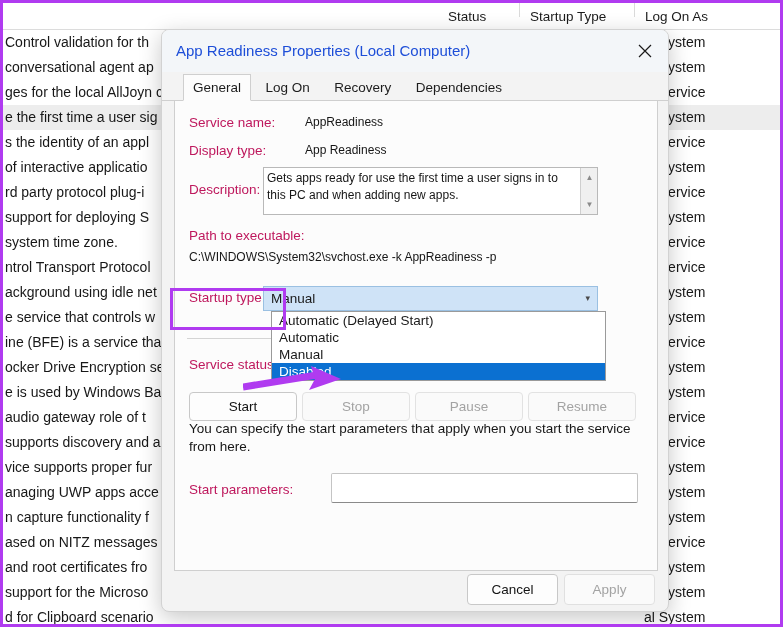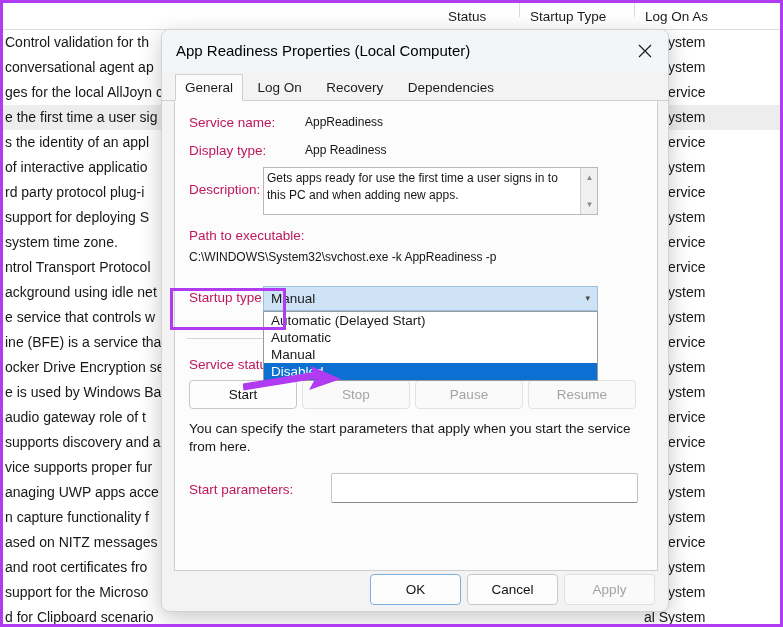--- a/index.html
+++ b/index.html
@@ -98,21 +98,21 @@
   }
   .titlebar {
     position: relative;
     height: 42px;
     background: #f3f6f9;
   }
   .title-text {
     position: absolute;
     left: 14px; top: 0; height: 42px; line-height: 42px;
     font-size: 15px;
-    color: #000000;
+    color: #1d4ed8;
   }
   .close-btn {
     position: absolute;
     right: 0; top: 0;
     width: 46px; height: 42px;
     display: flex; align-items: center; justify-content: center;
     color: #1a1a1a;
     font-size: 17px;
     cursor: default;
   }
@@ -138,20 +138,21 @@
     border-bottom: none;
     position: relative;
     top: 0;
     cursor: default;
   }
   .tab.active {
     background: #fcfcfc;
     border-color: #cfcfcf;
     border-bottom: 1px solid #fcfcfc;
     z-index: 2;
+    margin-left: 8px;
   }
 
   
   .panel {
     position: absolute;
     left: 12px; top: 71px;
     width: 484px; height: 470px;
     background: #fcfcfc;
     border: 1px solid #cfcfcf;
     border-top: none;
@@ -215,21 +216,21 @@
     cursor: default;
   }
   .combo-arrow {
     position: absolute;
     right: 7px; top: 0; height: 23px;
     display: flex; align-items: center;
     color: #4a4a4a; font-size: 9px;
   }
   .combo-list {
     position: absolute;
-    left: 88px; top: 210px;
+    left: 96px; top: 210px;
     width: 335px;
     background: #ffffff;
     border: 1px solid #9a9a9a;
     z-index: 30;
   }
   .combo-item {
     height: 17px;
     line-height: 17px;
     font-size: 13.5px;
     color: #1a1a1a;
@@ -250,21 +251,21 @@
   }
 
   
   .btnrow {
     position: absolute;
     left: 14px; top: 275px;
     width: 455px; height: 29px;
   }
   .abtn {
     position: absolute;
-    top: 4px; height: 29px;
+    top: 16px; height: 29px;
     width: 108px;
     background: #fdfdfd;
     border: 1px solid #c8c8c8;
     border-radius: 4px;
     font-size: 13.5px;
     color: #131313;
     text-align: center;
     line-height: 27px;
     cursor: default;
   }
@@ -461,21 +462,20 @@
         <div class="abtn disabled" style="left:339px;">Resume</div>
       </div>
 
       <div class="helptext">You can specify the start parameters that apply when you start the service from here.</div>
 
       <div class="fld-label" style="left:14px; top:381px;">Start parameters:</div>
       <div class="startparams-input"></div>
     </div>
 
     <div class="footer">
-      <div class="fbtn primary" style="left:208px;">OK</div>
       <div class="fbtn" style="left:305px;">Cancel</div>
       <div class="fbtn disabled" style="left:402px;">Apply</div>
     </div>
   </div>
 
   <div class="anno-box" style="left:167px; top:285px; width:116px; height:42px;"></div>
 
   <svg class="anno-arrow" style="left:240px; top:360px;" width="108" height="32" viewBox="0 0 108 32">
     <path d="M0 24 L74 12" stroke="#b03bf0" stroke-width="7" fill="none" stroke-linecap="butt"></path>
     <path d="M98 16 L68 3 L72 16 L66 27 Z" fill="#b03bf0"></path>

